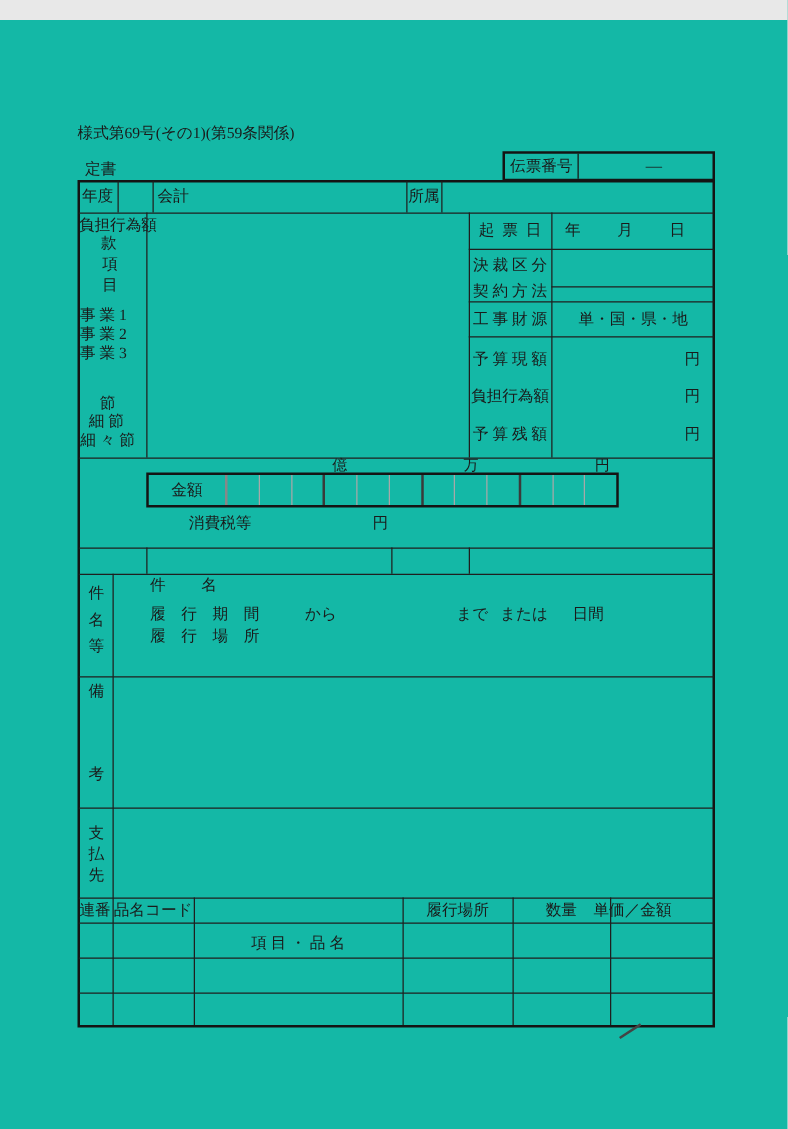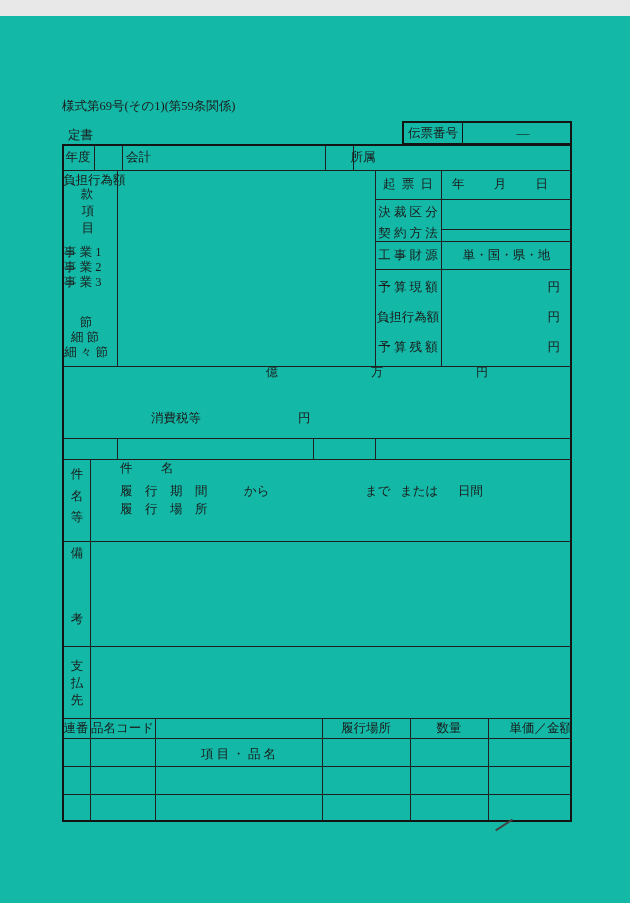--- a/index.html
+++ b/index.html
@@ -38,21 +38,21 @@
 
   <div id="slip" class="box" style="left:402px;top:105px;width:170px;height:24px;">
     <div class="lbl">伝票番号</div>
     <div class="val">—</div>
   </div>
 
   <div class="box" style="left:62px;top:128px;width:510px;height:678px;"></div>
 
   <div class="t c" style="left:62px;top:128px;width:32px;height:26px;line-height:26px;">年度</div>
   <div class="t" style="left:126px;top:128px;width:60px;height:26px;line-height:26px;">会計</div>
-  <div class="t c" style="left:337px;top:128px;width:28px;height:26px;line-height:26px;padding-left:12px;">所属</div>
+  <div class="t c" style="left:325px;top:128px;width:28px;height:26px;line-height:26px;">所属</div>
 
   <div class="t c" style="left:63px;top:158px;width:54px;height:14px;">負担行為額</div>
   <div class="t c" style="left:63px;top:172px;width:48px;height:14px;">款</div>
   <div class="t c" style="left:63px;top:189px;width:50px;height:14px;">項</div>
   <div class="t c" style="left:63px;top:206px;width:50px;height:14px;">目</div>
   <div class="t" style="left:64px;top:230px;width:52px;height:15px;">事 業 1</div>
   <div class="t" style="left:64px;top:245px;width:52px;height:15px;">事 業 2</div>
   <div class="t" style="left:64px;top:260px;width:52px;height:15px;">事 業 3</div>
   <div class="t c" style="left:63px;top:300px;width:46px;height:14px;">節</div>
   <div class="t c" style="left:63px;top:315px;width:44px;height:14px;">細 節</div>
@@ -74,20 +74,35 @@
   <div class="t r" style="left:441px;top:295px;width:119px;height:15px;">円</div>
   <div class="t c" style="left:375px;top:325px;width:66px;height:15px;">予 算 残 額</div>
   <div class="t r" style="left:441px;top:325px;width:119px;height:15px;">円</div>
 
   <div id="unitrow">
     <span style="grid-column:5;">億</span>
     <span style="grid-column:9;">万</span>
     <span style="grid-column:13;">円</span>
   </div>
 
+  <div id="amountbox" class="box" style="left:117px;top:362px;width:378px;height:28px;">
+    <div class="lbl">金額</div>
+  <div class="cell" style="border-left: 2px solid rgb(136, 136, 136);"></div>
+      <div class="cell" style="border-left: 1px solid rgb(168, 168, 168);"></div>
+      <div class="cell" style="border-left: 1px solid rgb(168, 168, 168);"></div>
+      <div class="cell" style="border-left: 2px solid rgb(58, 58, 58);"></div>
+      <div class="cell" style="border-left: 1px solid rgb(168, 168, 168);"></div>
+      <div class="cell" style="border-left: 1px solid rgb(168, 168, 168);"></div>
+      <div class="cell" style="border-left: 2px solid rgb(58, 58, 58);"></div>
+      <div class="cell" style="border-left: 1px solid rgb(168, 168, 168);"></div>
+      <div class="cell" style="border-left: 1px solid rgb(168, 168, 168);"></div>
+      <div class="cell" style="border-left: 2px solid rgb(58, 58, 58);"></div>
+      <div class="cell" style="border-left: 1px solid rgb(168, 168, 168);"></div>
+      <div class="cell" style="border-left: 1px solid rgb(168, 168, 168);"></div>
+    </div>
 
   <div class="t" style="left:151px;top:396px;width:62px;height:16px;">消費税等</div>
   <div class="t" style="left:298px;top:396px;width:20px;height:16px;">円</div>
 
   <div class="t c" style="left:68px;top:452px;width:18px;height:15px;">件</div>
   <div class="t c" style="left:68px;top:474px;width:18px;height:15px;">名</div>
   <div class="t c" style="left:68px;top:495px;width:18px;height:15px;">等</div>
   <div class="t" style="left:120px;top:446px;width:16px;height:15px;">件</div>
   <div class="t" style="left:161px;top:446px;width:16px;height:15px;">名</div>
   <div class="t" style="left:120px;top:469px;width:92px;height:15px;">履　行　期　間</div>
@@ -102,21 +117,21 @@
 
   <div class="t c" style="left:68px;top:644px;width:18px;height:15px;">支</div>
   <div class="t c" style="left:68px;top:661px;width:18px;height:15px;">払</div>
   <div class="t c" style="left:68px;top:678px;width:18px;height:15px;">先</div>
 
   <div class="t c" style="left:62px;top:702px;width:28px;height:20px;line-height:20px;">連番</div>
   <div class="t c" style="left:90px;top:702px;width:65px;height:20px;line-height:20px;">品名コード</div>
   <div class="t c" style="left:155px;top:728px;width:167px;height:20px;line-height:20px;">項 目 ・ 品 名</div>
   <div class="t c" style="left:322px;top:702px;width:88px;height:20px;line-height:20px;">履行場所</div>
   <div class="t c" style="left:410px;top:702px;width:78px;height:20px;line-height:20px;">数量</div>
-  <div class="t c" style="left:488px;top:702px;width:84px;height:20px;line-height:20px;text-align:right;">単価／金額</div>
+  <div class="t c" style="left:464px;top:702px;width:84px;height:20px;line-height:20px;">単価／金額</div>
 
   <div id="slash"></div>
 
 <div class="hl" style="left: 63px; top: 154px; width: 508px;"></div>
     <div class="hl" style="left: 63px; top: 350px; width: 508px;"></div>
     <div class="hl" style="left: 63px; top: 422px; width: 508px;"></div>
     <div class="hl" style="left: 63px; top: 443px; width: 508px;"></div>
     <div class="hl" style="left: 63px; top: 525px; width: 508px;"></div>
     <div class="hl" style="left: 63px; top: 630px; width: 508px;"></div>
     <div class="hl" style="left: 63px; top: 702px; width: 508px;"></div>

